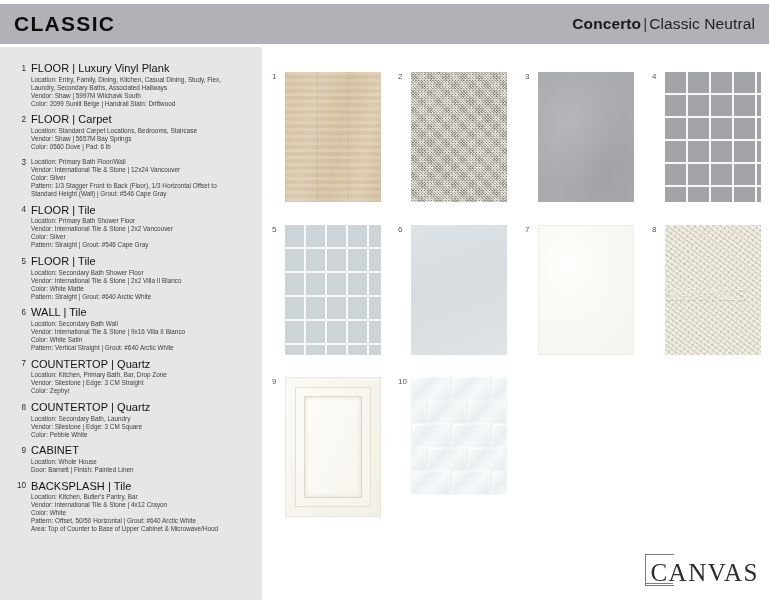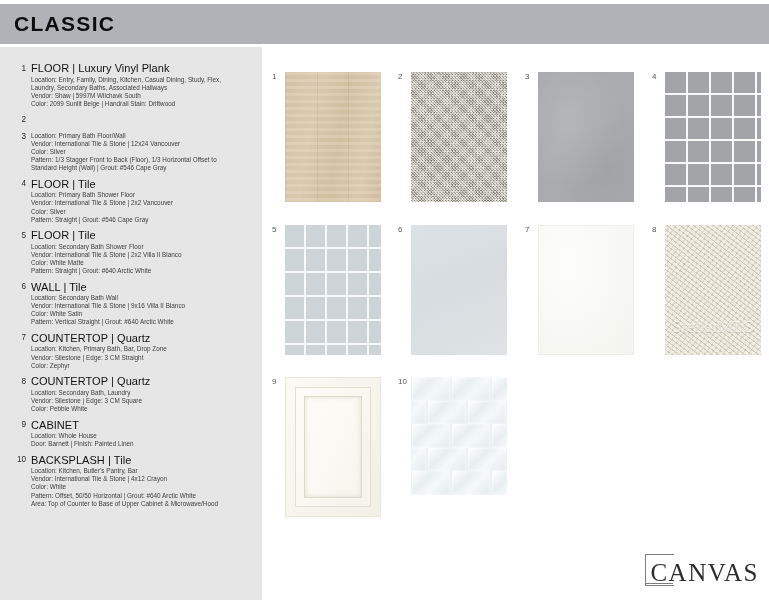--- a/index.html
+++ b/index.html
@@ -118,25 +118,24 @@
   .tex-pebble{
     background-color:#efece1;
     background-image:
       repeating-linear-gradient(37deg,rgba(140,132,110,.30) 0 1px,rgba(0,0,0,0) 1px 4px),
       repeating-linear-gradient(-53deg,rgba(160,152,128,.22) 0 1px,rgba(0,0,0,0) 1px 5px),
       radial-gradient(circle at 20% 30%,rgba(120,112,92,.18) 0 1px,rgba(0,0,0,0) 1px),
       radial-gradient(circle at 65% 70%,rgba(120,112,92,.18) 0 1px,rgba(0,0,0,0) 1px);
   }
   .watermark{
     position:absolute;left:0;right:0;top:46%;
-    text-align:center;
     font-family:"Liberation Serif", serif;
     font-size:17px;color:rgba(255,255,255,.62);
     text-shadow:0 1px 0 rgba(140,134,115,.35);
-    letter-spacing:.2px;pointer-events:none;margin-top:32px;
+    letter-spacing:.2px;pointer-events:none;
   }
   
   .tex-cabinet{
     background:linear-gradient(115deg,#fbfaf4 0%,#f6f4ec 50%,#f2f0e6 100%);
     border:1px solid #e9e6da;
   }
   .cab-inner1{
     position:absolute;left:9px;right:9px;top:9px;bottom:9px;
     border:1px solid #e3dfd1;
     background:linear-gradient(115deg,#fcfbf6,#f5f3ea);
@@ -180,35 +179,44 @@
   .logo-box2{
     position:absolute;left:-3px;top:24px;width:28px;height:1px;
     background:#7d7d7d;
   }
 </style>
 </head>
 <body>
 
 <div class="header">
   <div class="hdr-left">CLASSIC</div>
+  <div class="hdr-right">
+    <span class="bold">Concerto</span><span class="sep">|</span><span class="light">Classic Neutral</span>
+  </div>
 </div>
 
 <div class="specs" id="specs">
     <div class="spec-item">
       <div class="spec-num">1</div>
       <div class="spec-body">
         <div class="spec-title">FLOOR | Luxury Vinyl Plank</div>
         <div class="spec-line">Location: Entry, Family, Dining, Kitchen, Casual Dining, Study, Flex,</div>
         <div class="spec-line">Laundry, Secondary Baths, Associated Hallways</div>
         <div class="spec-line">Vendor: Shaw | 5997M Wilchavk South</div>
         <div class="spec-line">Color: 2099 Sunlit Beige | Handrail Stain: Driftwood</div>
       </div>
     </div>
     <div class="spec-item">
       <div class="spec-num">2</div>
+      <div class="spec-body">
+        <div class="spec-title">FLOOR | Carpet</div>
+        <div class="spec-line">Location: Standard Carpet Locations, Bedrooms, Staircase</div>
+        <div class="spec-line">Vendor: Shaw | 5657M Bay Springs</div>
+        <div class="spec-line">Color: 0560 Dove | Pad: 6 lb</div>
+      </div>
     </div>
     <div class="spec-item">
       <div class="spec-num">3</div>
       <div class="spec-body">
         <div class="spec-line">Location: Primary Bath Floor/Wall</div>
         <div class="spec-line">Vendor: International Tile &amp; Stone | 12x24 Vancouver</div>
         <div class="spec-line">Color: Silver</div>
         <div class="spec-line">Pattern: 1/3 Stagger Front to Back (Floor), 1/3 Horizontal Offset to</div>
         <div class="spec-line">Standard Height (Wall) | Grout: #546 Cape Gray</div>
       </div>

